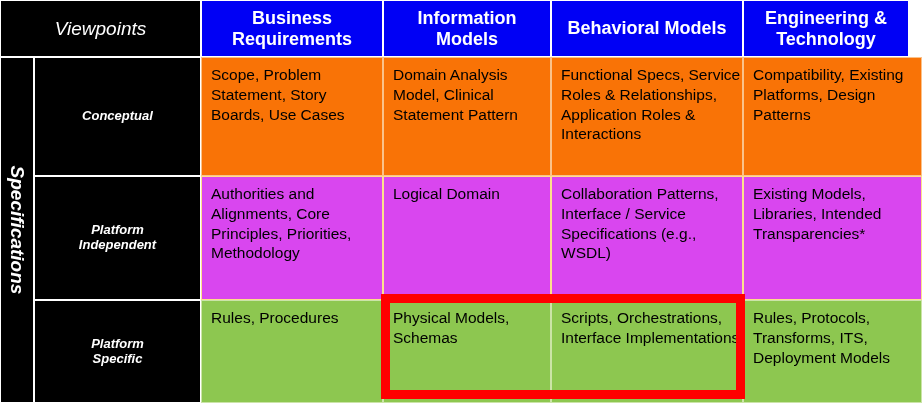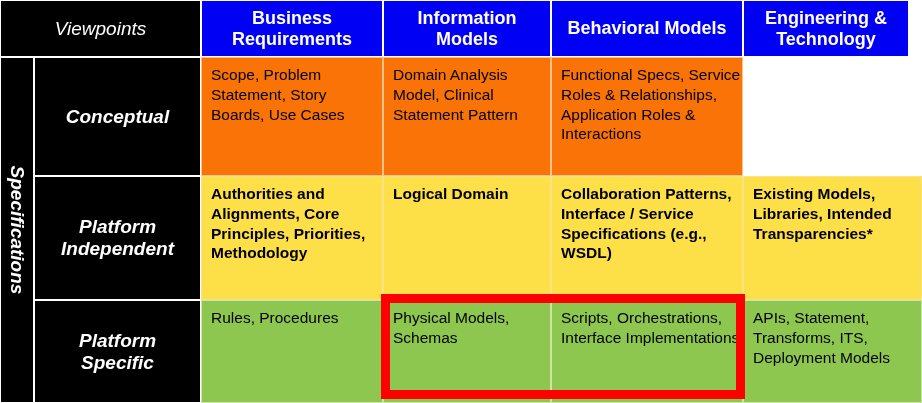--- a/index.html
+++ b/index.html
@@ -45,21 +45,21 @@
     align-items: center;
     justify-content: center;
     text-align: center;
     border: 1px solid #ffffff;
   }
   .row-label {
     background: #000000;
     color: #ffffff;
     font-style: italic;
     font-weight: bold;
-    font-size: 19px;
+    font-size: 13px;
     line-height: 1.15;
     display: flex;
     align-items: center;
     justify-content: center;
     text-align: center;
     border: 1px solid #ffffff;
   }
   .side-label {
     background: #000000;
     color: #ffffff;
@@ -79,21 +79,21 @@
   }
   .data-cell {
     color: #000000;
     font-size: 15.5px;
     line-height: 1.28;
     font-weight: normal;
     padding: 7px 0 4px 9px;
     border: 1px solid #f7b86b;
   }
   .band-orange  { background: #f97306; border-color: #fbc28a; }
-  .band-amber   { background: #fde047; border-color: #fde08a; font-weight: bold; }
+  .band-amber   { background: #d946ef; border-color: #fde08a; }
   .band-green   { background: #8dc750; border-color: #cbe4a7; }
 
   
   #highlight-box {
     position: absolute;
     border: 9px solid #ff0000;
     box-sizing: border-box;
     background: transparent;
     pointer-events: none;
   }
@@ -132,20 +132,23 @@
   </div>
   <div class="cell data-cell band-orange" style="left:201px; top:57px; width:182px; height:119px;">
     <span>Scope, Problem Statement, Story Boards, Use Cases</span>
   </div>
   <div class="cell data-cell band-orange" style="left:383px; top:57px; width:168px; height:119px;">
     <span>Domain Analysis Model, Clinical Statement Pattern</span>
   </div>
   <div class="cell data-cell band-orange" style="left:551px; top:57px; width:192px; height:119px;">
     <span>Functional Specs, Service Roles &amp; Relationships, Application Roles &amp; Interactions</span>
   </div>
+  <div class="cell data-cell band-orange" style="left:743px; top:57px; width:179px; height:119px;">
+    <span>Compatibility, Existing Platforms, Design Patterns</span>
+  </div>
 
   <div class="cell row-label" style="left:34px; top:176px; width:167px; height:124px;">
     <span class="ml">Platform<br>Independent</span>
   </div>
   <div class="cell data-cell band-amber" style="left:201px; top:176px; width:182px; height:124px;">
     <span>Authorities and Alignments,  Core Principles, Priorities, Methodology</span>
   </div>
   <div class="cell data-cell band-amber" style="left:383px; top:176px; width:168px; height:124px;">
     <span>Logical Domain</span>
   </div>
@@ -162,18 +165,18 @@
   <div class="cell data-cell band-green" style="left:201px; top:300px; width:182px; height:103px;">
     <span>Rules, Procedures</span>
   </div>
   <div class="cell data-cell band-green" style="left:383px; top:300px; width:168px; height:103px;">
     <span>Physical Models, Schemas</span>
   </div>
   <div class="cell data-cell band-green" style="left:551px; top:300px; width:192px; height:103px;">
     <span>Scripts, Orchestrations, Interface Implementations</span>
   </div>
   <div class="cell data-cell band-green" style="left:743px; top:300px; width:179px; height:103px;">
-    <span>APIs, Statement, Transforms, ITS, Deployment Models</span>
+    <span>Rules, Protocols, Transforms, ITS, Deployment Models</span>
   </div>
 
   <div id="highlight-box" style="left:381px; top:294px; width:364px; height:105px;"></div>
 
 </div>
 
 </body></html>

